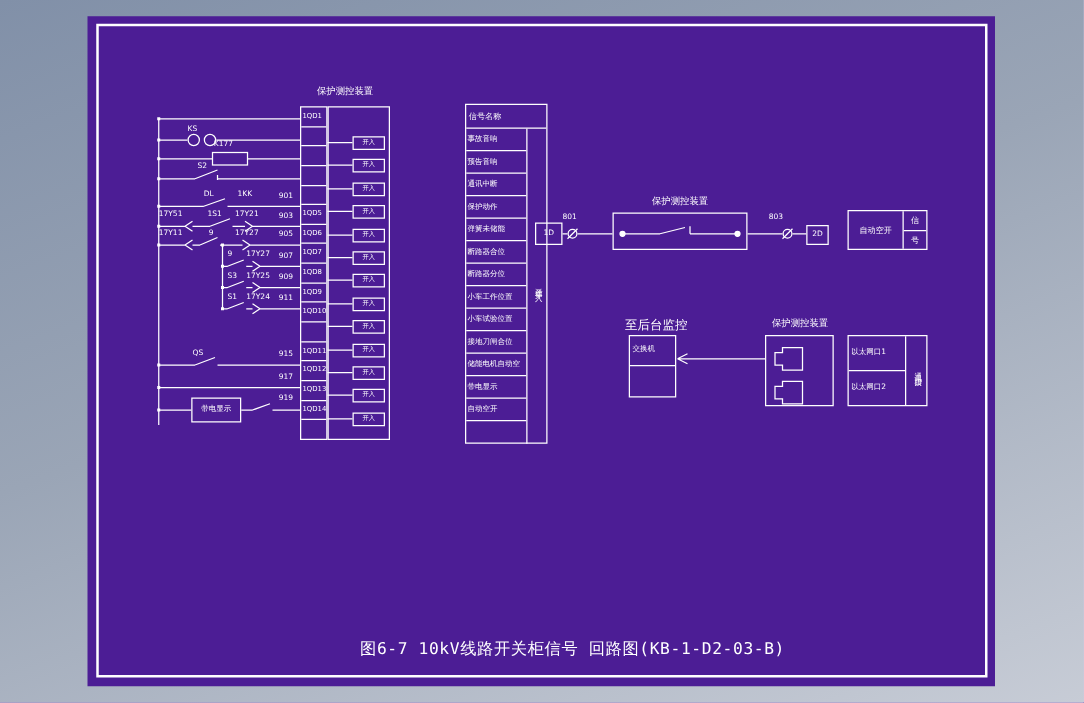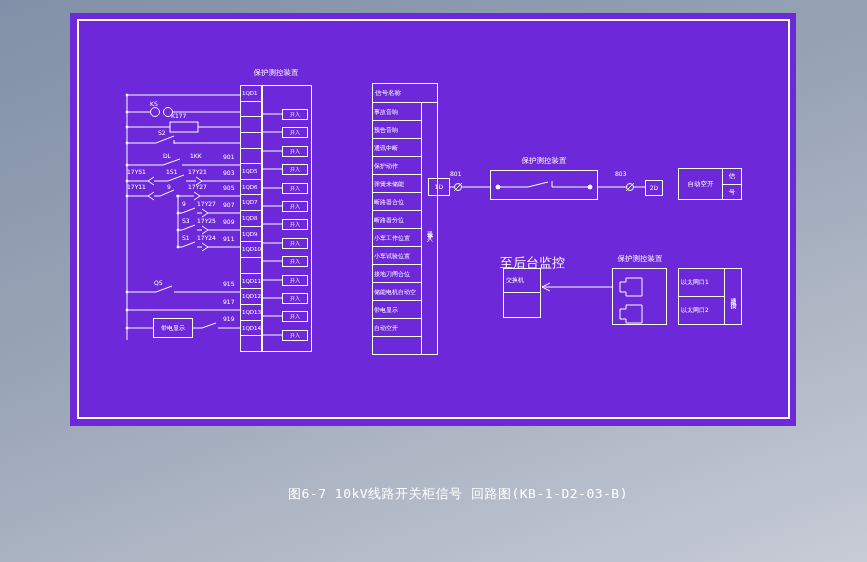--- a/index.html
+++ b/index.html
@@ -1,21 +1,21 @@
 <!DOCTYPE html>
 <html><head>
 <meta charset="utf-8">
 <style>
   html,body{margin:0;padding:0;}
   body{
     width:867px;height:562px;overflow:hidden;
     background:linear-gradient(160deg,#8190a8 0%,#9aa5b6 45%,#c7ccd6 100%);
     font-family:"DejaVu Sans",sans-serif;
   }
-  #canvas{position:absolute;left:70px;top:13px;width:726px;height:413px;background:#6d28d9;}
+  #canvas{position:absolute;left:70px;top:13px;width:726px;height:536px;background:#4c1d95;}
   #frame{position:absolute;left:7px;top:6px;right:6px;bottom:7px;border:2px solid #fff;}
   .lbl{position:absolute;color:#fff;font-size:6px;line-height:1;white-space:nowrap;}
   .lbl7{font-size:7.5px;}
   .box{position:absolute;border:1px solid #fff;box-sizing:border-box;color:#fff;}
   svg{position:absolute;left:0;top:0;}
   
   #tstrip{left:170px;top:72px;width:22px;height:267px;display:flex;flex-direction:column;}
   .tcell{flex:1;border-bottom:1px solid #fff;font-size:5.5px;line-height:15px;padding-left:1px;overflow:hidden;color:#fff;}
   .tcell:last-child{border-bottom:none;}
   
@@ -26,21 +26,21 @@
   #sigtable{left:262px;top:70px;width:66px;height:272px;margin-left:40px;}
   #sighead{height:19px;border-bottom:1px solid #fff;font-size:6.5px;line-height:18px;padding-left:2px;box-sizing:border-box;overflow:hidden;}
   #sigbody{display:flex;height:252px;}
   #sigrows{width:49px;border-right:1px solid #fff;box-sizing:border-box;}
   .srow{height:18px;border-bottom:1px solid #fff;box-sizing:border-box;font-size:6px;line-height:17px;padding-left:1px;overflow:hidden;}
   .srow:last-child{border-bottom:none;}
   #sigside{flex:1;display:flex;align-items:center;justify-content:center;}
   .vtext{writing-mode:vertical-rl;font-size:6px;letter-spacing:2px;color:#fff;}
   
   .cellrow{border-bottom:1px solid #fff;box-sizing:border-box;overflow:hidden;}
-  #title{position:absolute;left:218px;top:472px;color:#fff;font-family:"DejaVu Sans Mono",monospace;
+  #title{position:absolute;left:218px;top:497px;color:#fff;font-family:"DejaVu Sans Mono",monospace;
          font-size:13px;letter-spacing:0.5px;white-space:nowrap;}
 </style>
 </head>
 <body>
 
 <div id="canvas">
   <div id="frame"></div>
 
   <svg width="726" height="536" stroke="#ffffff" stroke-width="1" fill="none">
     <g>
@@ -211,21 +211,21 @@
   <span class="lbl" style="left:545px;top:158px">803</span>
   <div class="box" style="left:575px;top:167px;width:18px;height:16px;font-size:6px;line-height:14px;text-align:center;">2D</div>
   <div class="box" style="left:608px;top:155px;width:64px;height:32px;display:flex;">
     <div style="width:43px;border-right:1px solid #fff;font-size:6.5px;line-height:30px;text-align:center;overflow:hidden;">自动空开</div>
     <div style="flex:1;display:flex;flex-direction:column;">
       <div class="cellrow" style="flex:1;font-size:6.5px;text-align:center;line-height:14px;">信</div>
       <div style="flex:1;font-size:6.5px;text-align:center;line-height:14px;overflow:hidden;">号</div>
     </div>
   </div>
 
-  <span class="lbl" style="left:430px;top:243px;font-size:13px;">至后台监控</span>
+  <span class="lbl" style="left:430px;top:243px;font-size:10px;">至后台监控</span>
   <div class="box" style="left:433px;top:255px;width:38px;height:50px;">
     <div class="cellrow" style="height:24px;font-size:6px;line-height:22px;padding-left:2px;">交换机</div>
   </div>
   <span class="lbl lbl7" style="left:535px;top:242px;width:70px;text-align:center;">保护测控装置</span>
   <div class="box" style="left:542px;top:255px;width:55px;height:57px;"></div>
   <div class="box" style="left:608px;top:255px;width:64px;height:57px;display:flex;">
     <div style="width:45px;border-right:1px solid #fff;display:flex;flex-direction:column;">
       <div class="cellrow" style="flex:1;font-size:6px;line-height:26px;padding-left:2px;">以太网口1</div>
       <div style="flex:1;font-size:6px;line-height:26px;padding-left:2px;overflow:hidden;">以太网口2</div>
     </div>

